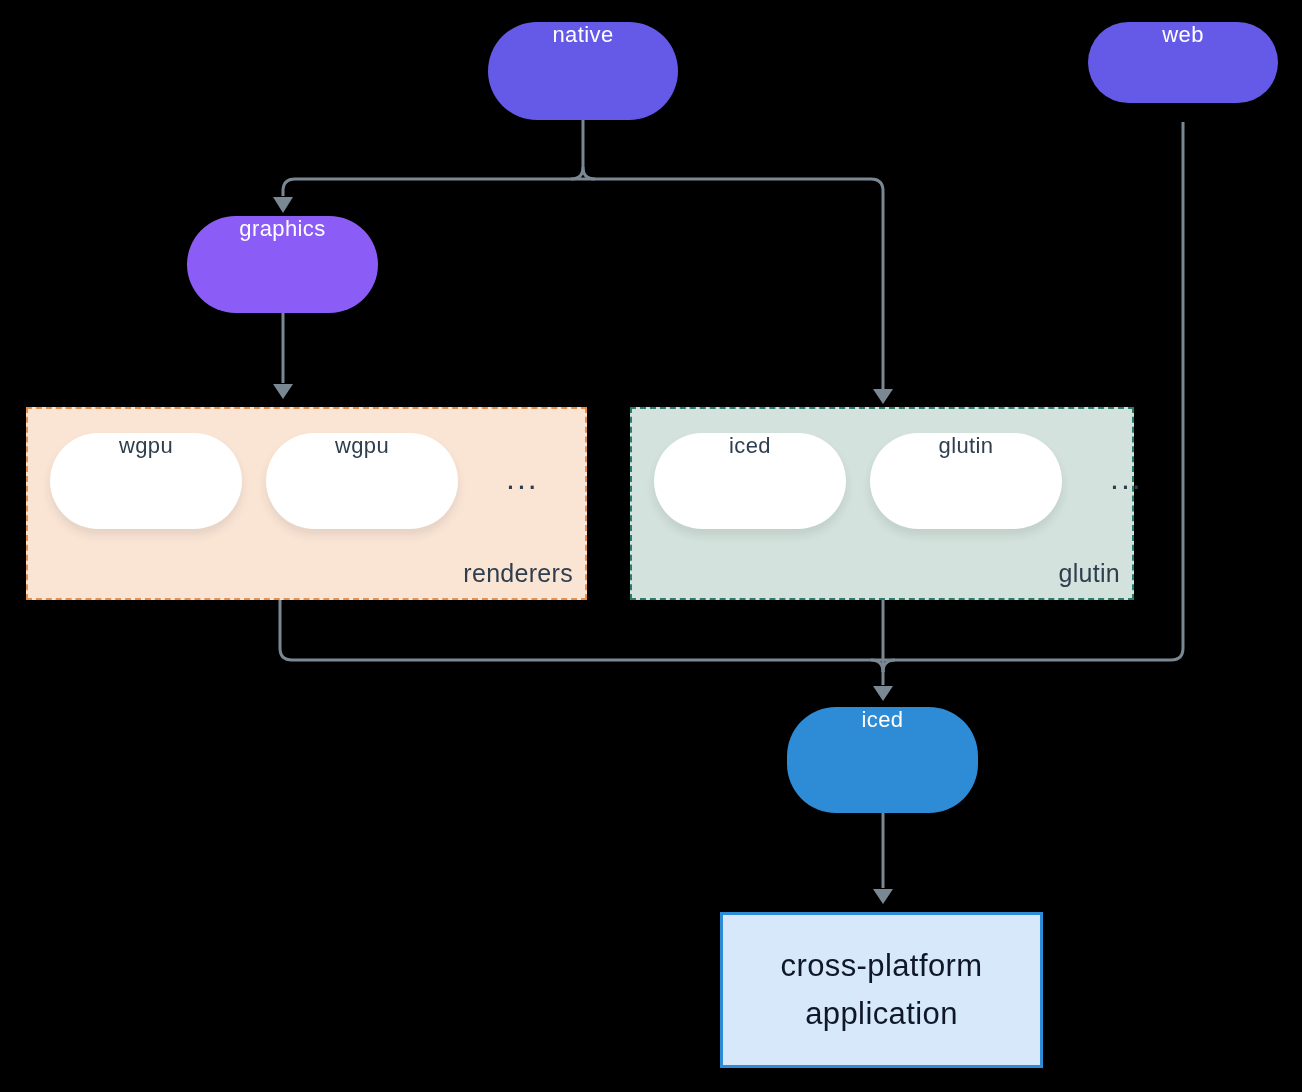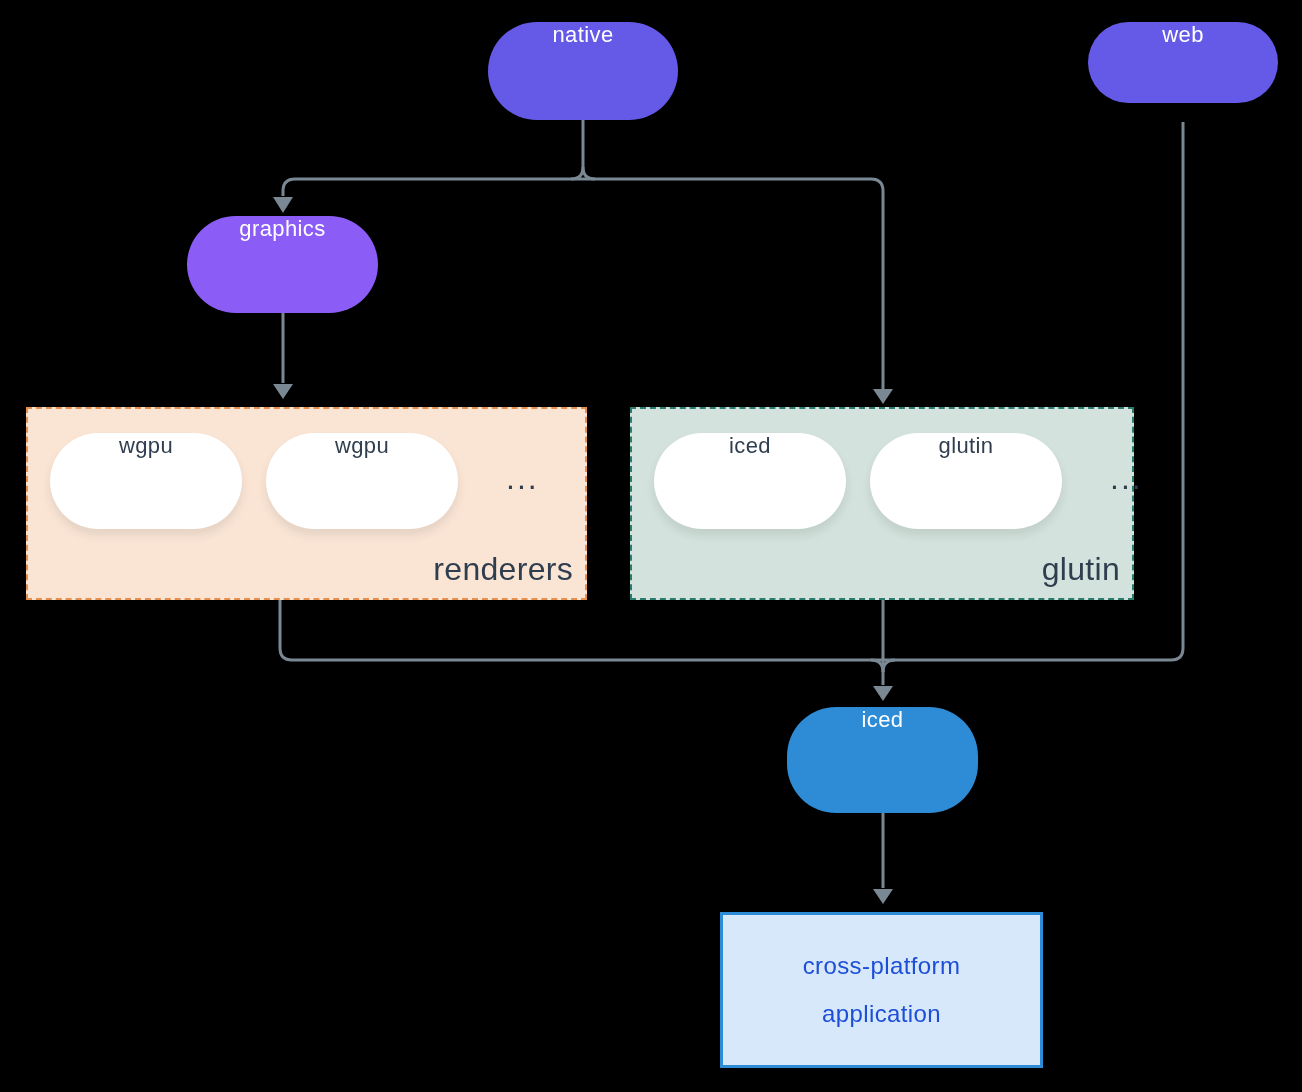--- a/index.html
+++ b/index.html
@@ -74,36 +74,36 @@
     font-size: 32px;
     letter-spacing: 2px;
     margin-left: 24px;
     padding-bottom: 6px;
   }
   .group-label {
     position: absolute;
     right: 12px;
     bottom: 10px;
     color: #2F3E4E;
-    font-size: 32px;
+    font-size: 25px;
     letter-spacing: 0.3px;
   }
   .app-box {
     position: absolute;
     left: 720px; top: 912px;
     width: 323px; height: 156px;
     box-sizing: border-box;
     background: #D6E8F9;
     border: 3px solid #2E8BD5;
     display: flex;
     flex-direction: column;
     align-items: center;
     justify-content: center;
-    color: #1d4ed8;
-    font-size: 24px;
+    color: #0f172a;
+    font-size: 31px;
     line-height: 48px;
     letter-spacing: 0.4px;
   }
 </style>
 </head>
 <body>
 
 <div class="canvas">
 
   <svg class="edges" viewBox="0 0 1302 1092" fill="none" stroke="#7A8894" stroke-width="3" stroke-linecap="butt">

